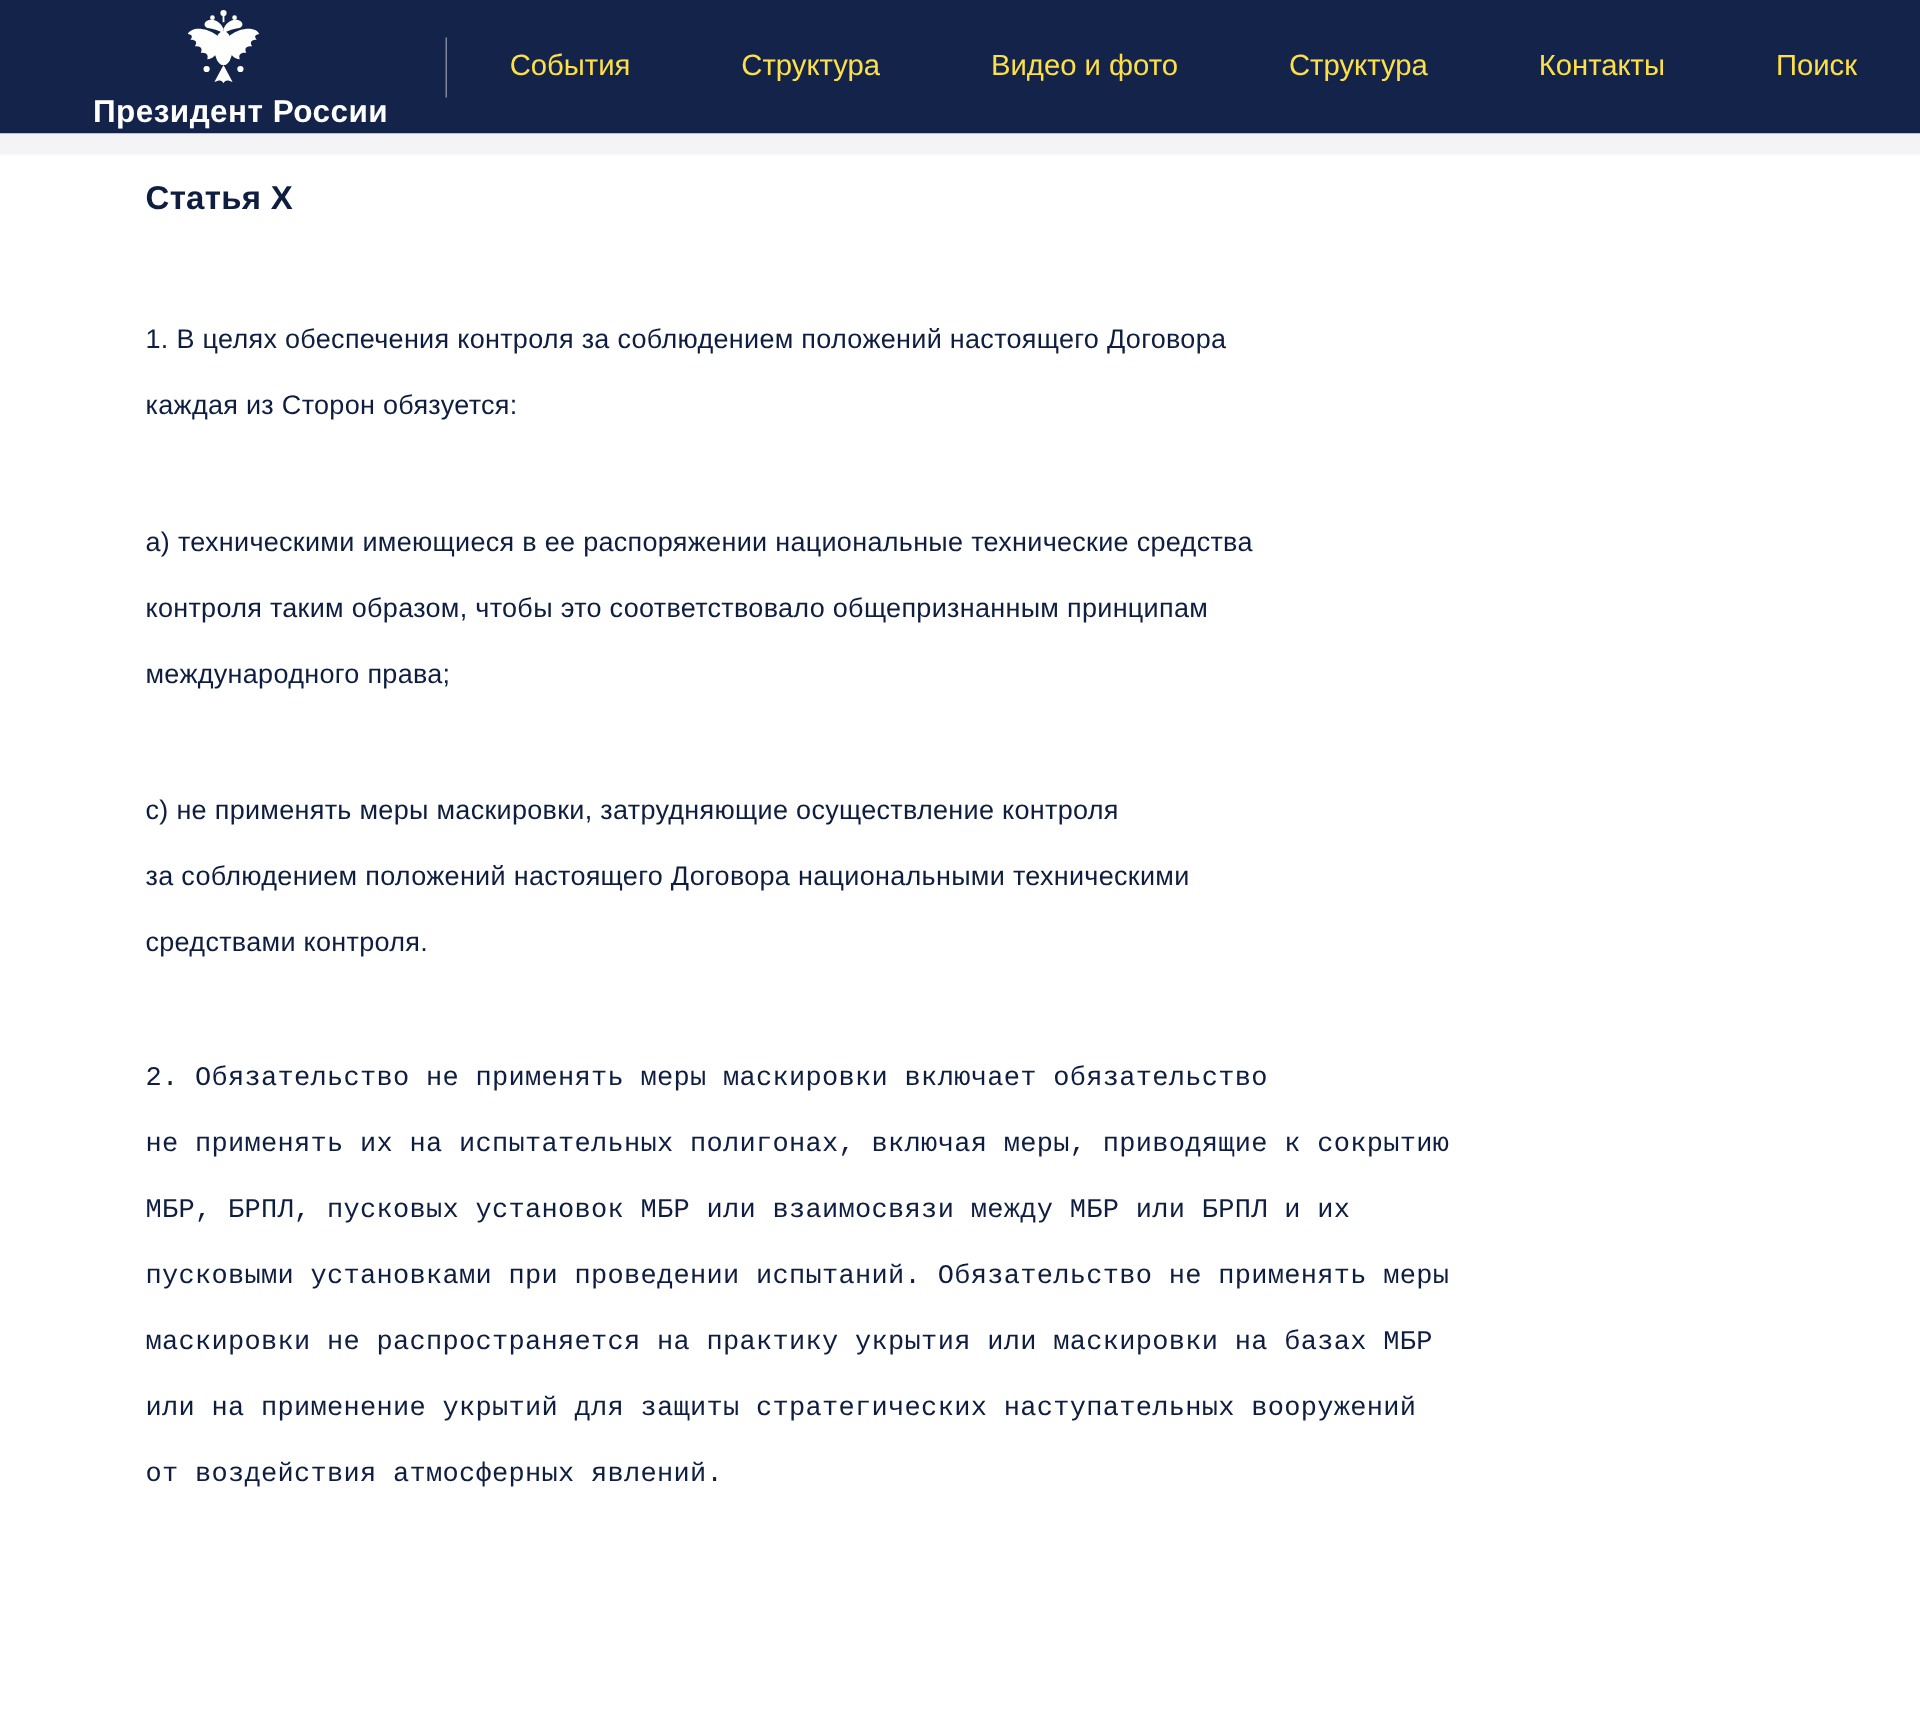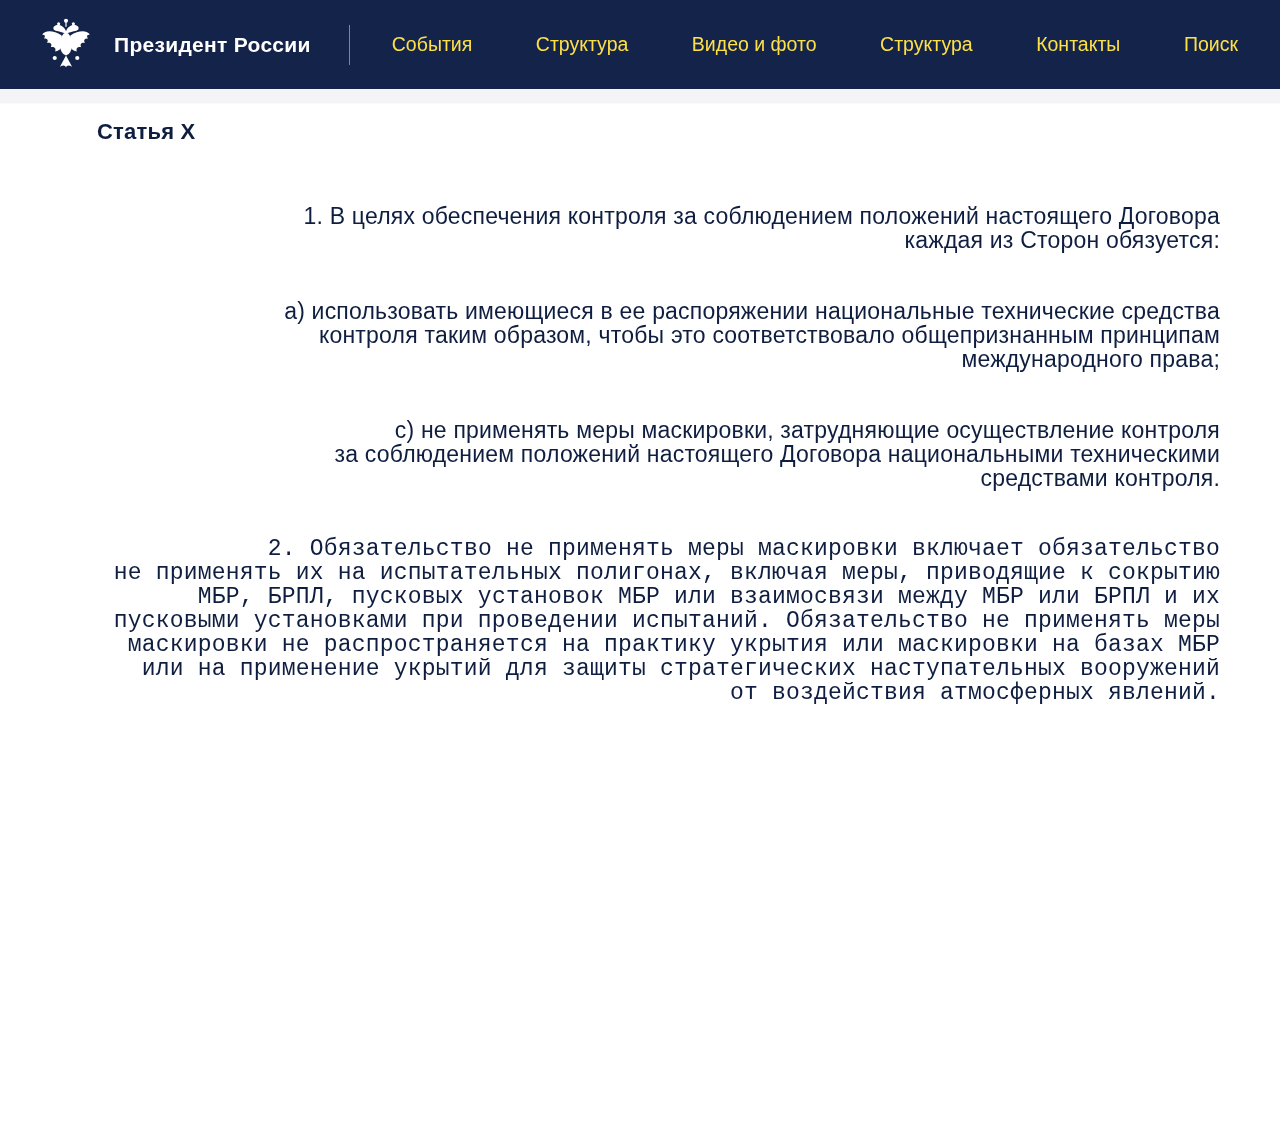--- a/index.html
+++ b/index.html
@@ -20,20 +20,21 @@
     align-items: center;
     padding: 0 42px 0 40px;
     color: #ffffff;
   }
   .home-link {
     display: flex;
     align-items: center;
     text-decoration: none;
     color: #ffffff;
     cursor: pointer;
+    flex-direction: column;
   }
   .logo { width: 52px; height: 60px; display: block; }
   .logo svg { width: 52px; height: 60px; display: block; }
   .brand {
     margin-left: 22px;
     font-size: 21px;
     font-weight: bold;
     letter-spacing: 0.3px;
     white-space: nowrap;
   }
@@ -70,26 +71,25 @@
     color: #0f1e40;
   }
   .page-title {
     font-size: 22px;
     line-height: 28px;
     font-weight: bold;
     margin: 0 0 58px 0;
     letter-spacing: 0.2px;
   }
   .para {
-    font-size: 23px;
-    line-height: 24px;
+    font-size: 18px;
+    line-height: 44px;
     margin: 0 0 47px 0;
     letter-spacing: 0.2px;
     white-space: pre-line;
-    text-align: right;
   }
   .para:last-child { margin-bottom: 0; font-family: Liberation Mono, monospace; }
 </style>
 </head>
 <body>
 
 <header class="site-header">
   <a class="home-link">
     <span class="logo">
       <svg viewBox="0 0 60 64" xmlns="http://www.w3.org/2000/svg" fill="#ffffff">
@@ -120,21 +120,21 @@
     </nav>
 </header>
 
 <div class="content-top-strip"></div>
 
 <main class="article">
   <h1 class="page-title">Статья X</h1>
   <div>
       <p class="para">1. В целях обеспечения контроля за соблюдением положений настоящего Договора
 каждая из Сторон обязуется:</p>
-      <p class="para">a) использовать имеющиеся в ее распоряжении национальные технические средства
+      <p class="para">a) техническими имеющиеся в ее распоряжении национальные технические средства
 контроля таким образом, чтобы это соответствовало общепризнанным принципам
 международного права;</p>
       <p class="para">c) не применять меры маскировки, затрудняющие осуществление контроля
 за соблюдением положений настоящего Договора национальными техническими
 средствами контроля.</p>
       <p class="para">2. Обязательство не применять меры маскировки включает обязательство
 не применять их на испытательных полигонах, включая меры, приводящие к сокрытию
 МБР, БРПЛ, пусковых установок МБР или взаимосвязи между МБР или БРПЛ и их
 пусковыми установками при проведении испытаний. Обязательство не применять меры
 маскировки не распространяется на практику укрытия или маскировки на базах МБР

